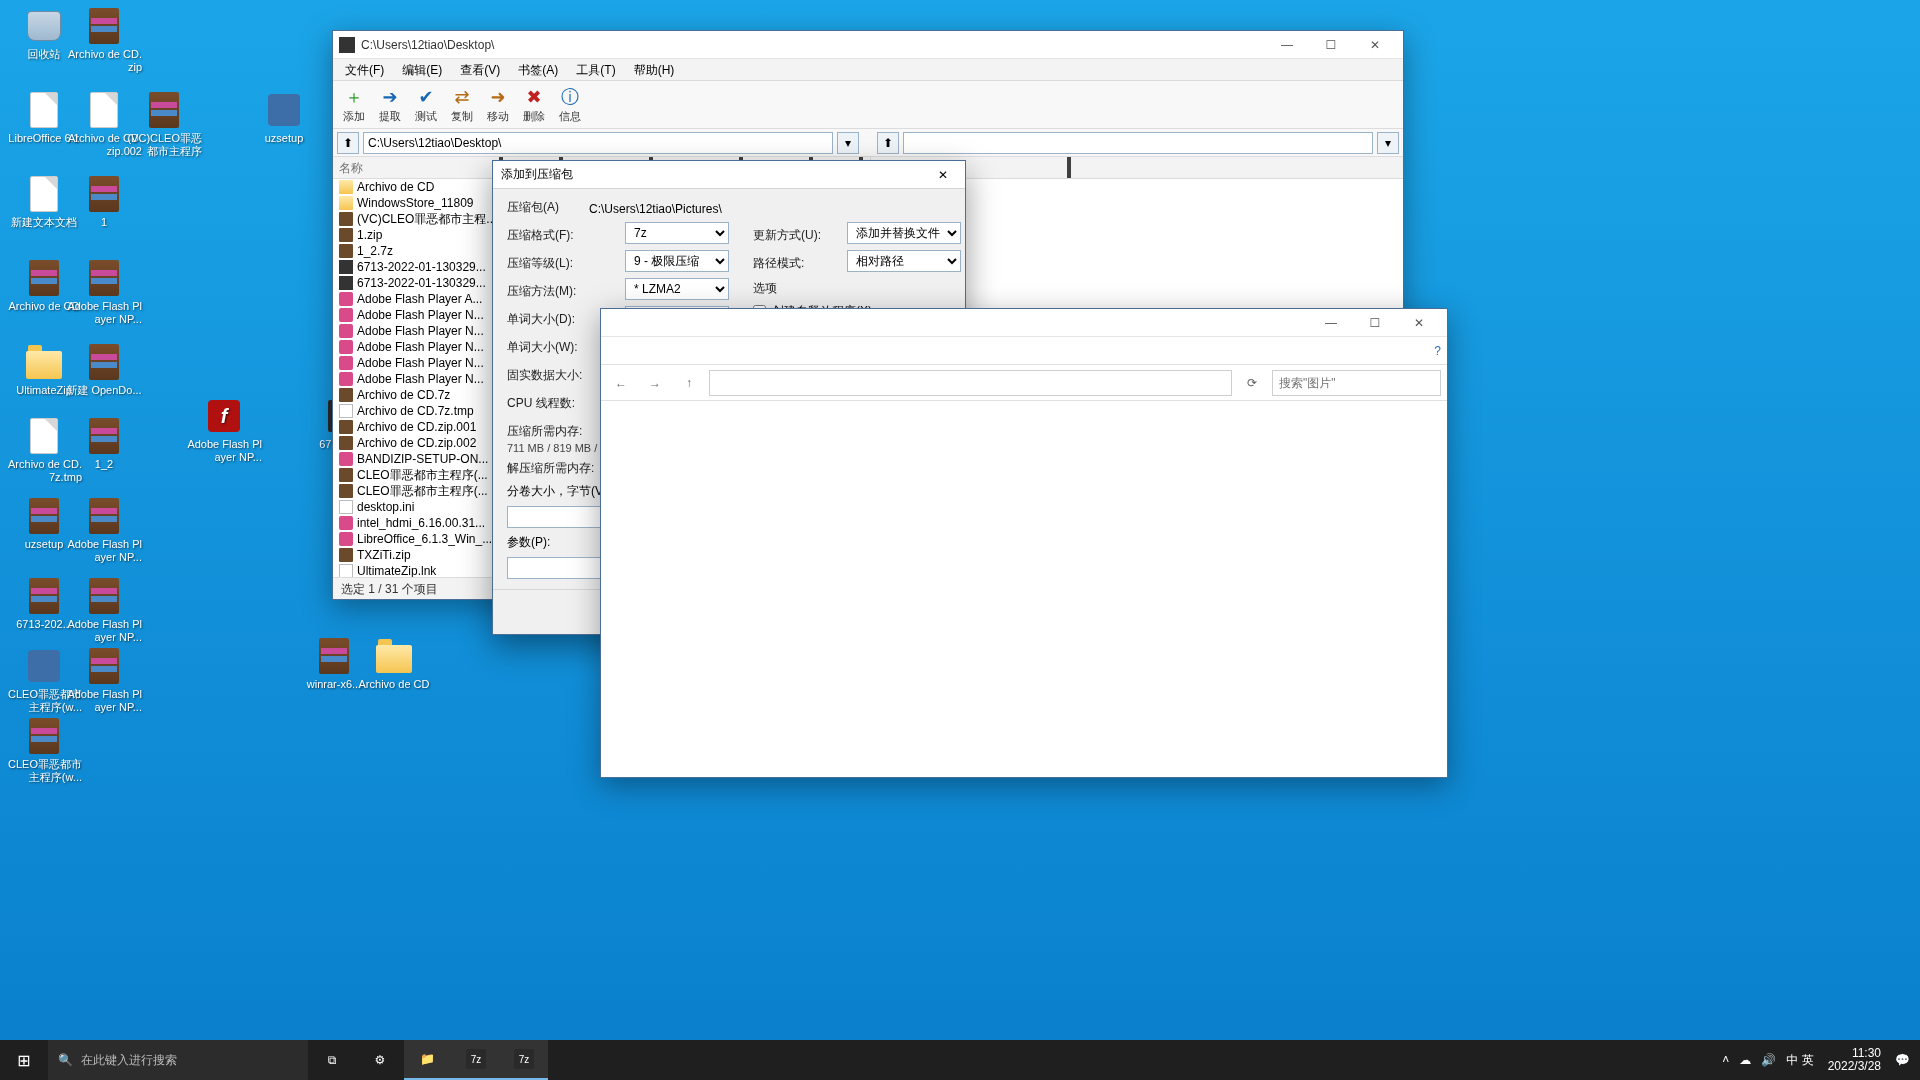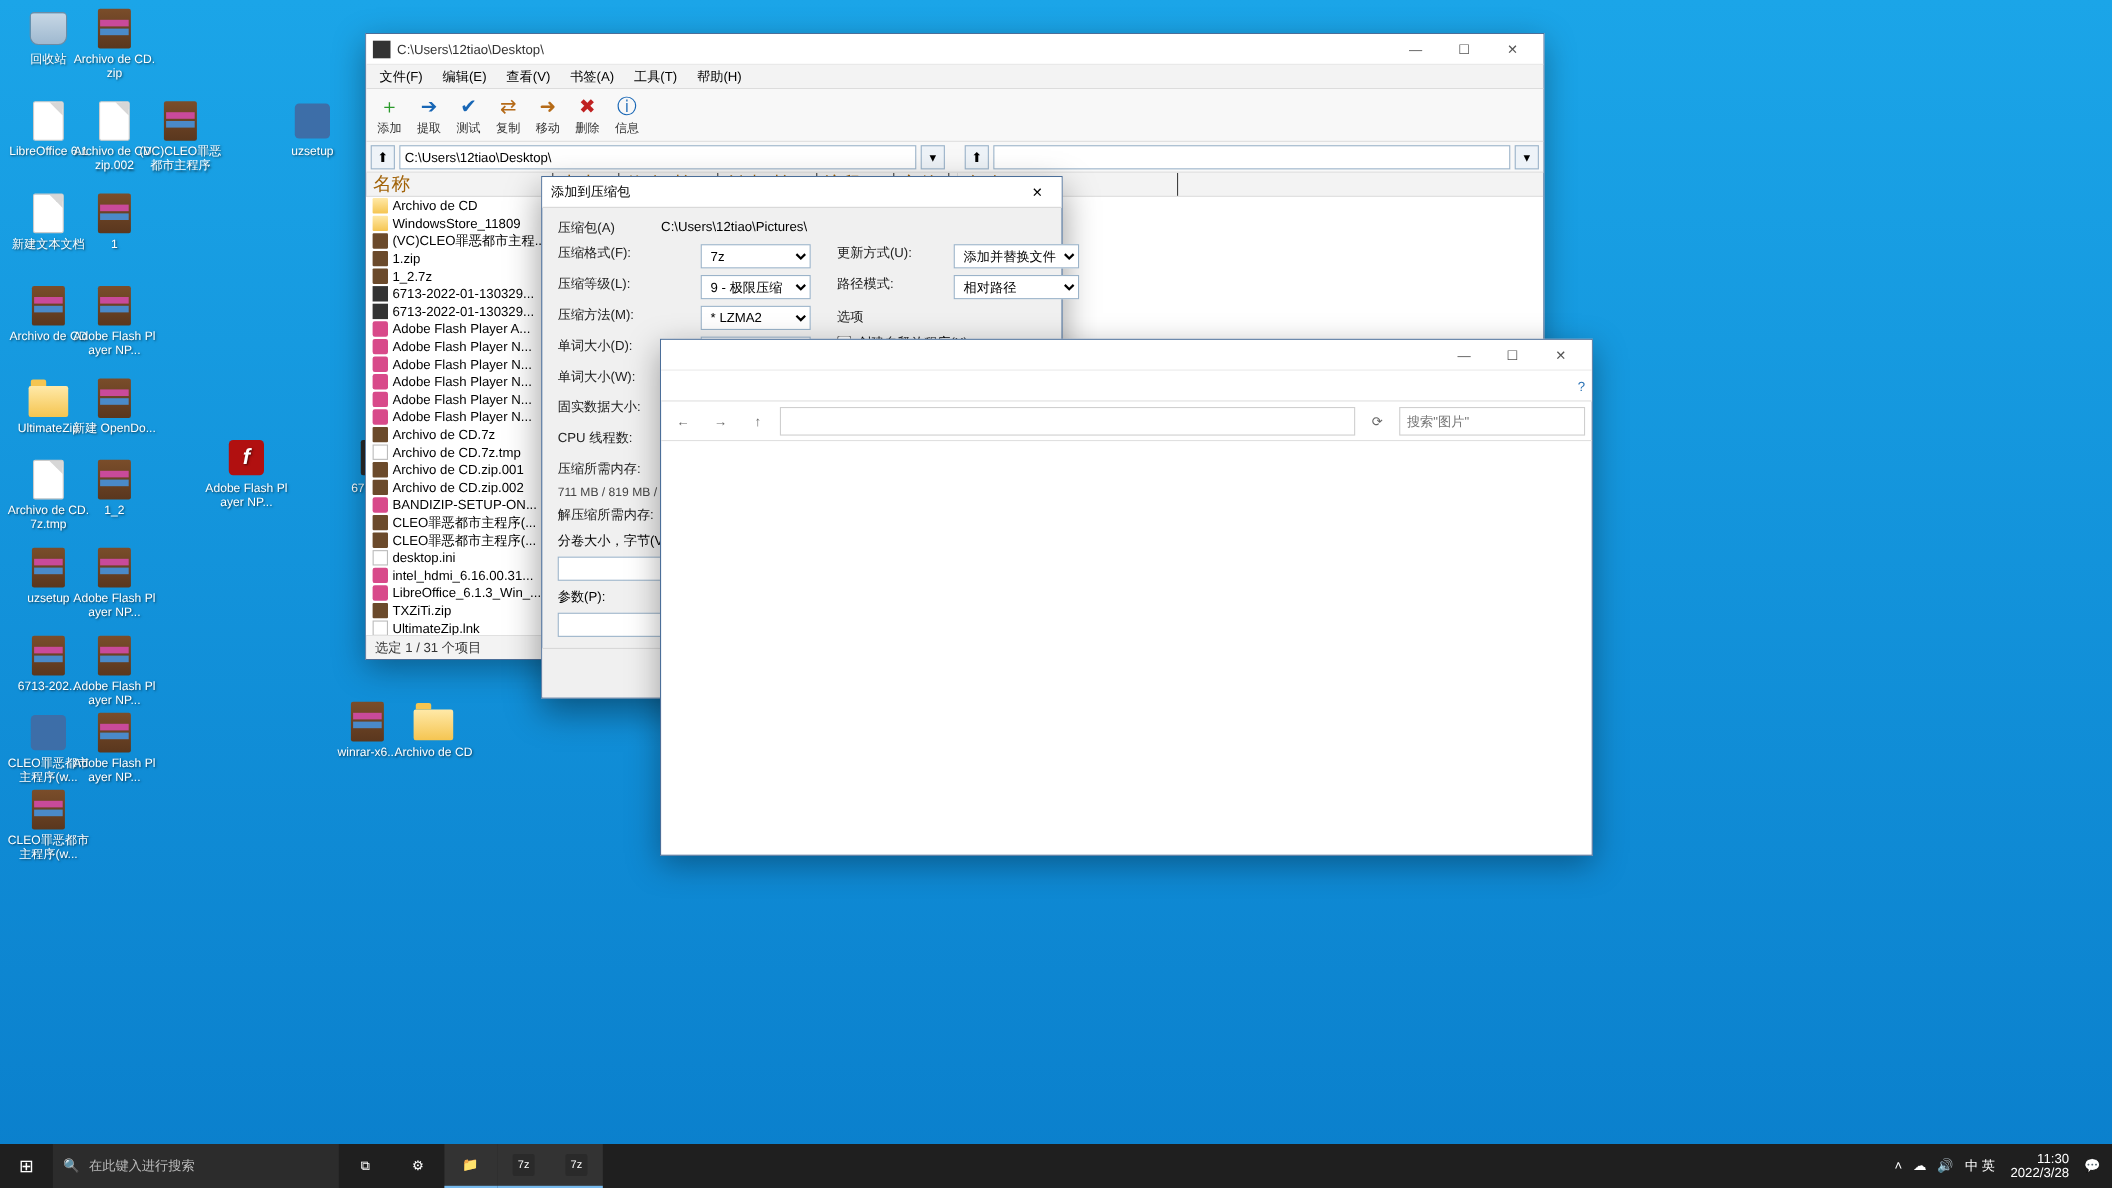--- a/index.html
+++ b/index.html
@@ -1,19 +1,19 @@
 <!DOCTYPE html>
 <html><head>
 <meta charset="utf-8">
 <style>
 *{margin:0;padding:0;box-sizing:border-box;font-family:"Microsoft YaHei","Segoe UI",Tahoma,sans-serif;font-size:12px;-webkit-user-select:none;user-select:none}
 html,body{width:1920px;height:1080px;overflow:hidden}
 body{background:linear-gradient(180deg,#1ba5e8 0%,#0a7fcc 100%);position:relative}
 
-.desktop-icon{position:absolute;width:76px;display:flex;flex-direction:column;align-items:center;gap:2px;color:#fff;text-align:center;text-shadow:1px 1px 2px rgba(0,0,0,.6);cursor:pointer}
+.desktop-icon{position:absolute;width:76px;display:flex;flex-direction:column;align-items:center;gap:2px;color:#fff;text-align:right;text-shadow:1px 1px 2px rgba(0,0,0,.6);cursor:pointer}
 .desktop-icon .ic{width:40px;height:40px;display:flex;align-items:center;justify-content:center}
 .desktop-icon span{font-size:11px;line-height:13px;word-break:break-all}
 
 .i-bin{width:34px;height:30px;background:linear-gradient(#c7d7e5,#9fb9d0);border-radius:4px 4px 8px 8px;border:1px solid #6d8ba4;position:relative}
 .i-rar{width:30px;height:36px;background:linear-gradient(#7a4d2a,#5a371e);border-radius:2px;position:relative}
 .i-rar:before{content:"";position:absolute;left:2px;right:2px;top:10px;height:6px;background:#c94a9a}
 .i-rar:after{content:"";position:absolute;left:2px;right:2px;top:18px;height:6px;background:#4a8ac9}
 .i-file{width:28px;height:36px;background:#fff;border:1px solid #ccc;border-radius:2px;position:relative}
 .i-file:before{content:"";position:absolute;right:0;top:0;border-width:6px;border-style:solid;border-color:#d7d7d7 #d7d7d7 transparent transparent}
 .i-folder{width:36px;height:28px;background:linear-gradient(#ffe9a8,#f5c551);border-radius:2px;position:relative;margin-top:6px}
@@ -33,37 +33,37 @@
 .tbtn{width:34px;display:flex;flex-direction:column;align-items:center;justify-content:center;gap:1px;cursor:pointer}
 .tbtn .g{width:22px;height:22px;display:flex;align-items:center;justify-content:center;font-size:18px}
 .tbtn .lab{font-size:11px;color:#333}
 .addrbar{height:28px;display:flex;align-items:center;gap:4px;padding:2px 4px;border-bottom:1px solid #dcdcdc;background:#f8f8f8}
 .addrbar input{flex:1;height:22px;border:1px solid #9bb3c9;padding:0 4px}
 .addrbar .abtn{width:22px;height:22px;border:1px solid #9bb3c9;background:#eef3f8;display:flex;align-items:center;justify-content:center;cursor:pointer}
 .panes{flex:1;display:flex;overflow:hidden}
 .pane{border-right:1px solid #dcdcdc;display:flex;flex-direction:column;overflow:hidden}
 .pane:last-child{border-right:none}
 .listhdr{height:22px;display:flex;background:#f3f3f3;border-bottom:1px solid #dcdcdc}
-.listhdr .col{border-right:1px solid #404040;padding:0 6px;line-height:22px;font-size:17px;color:#a16207}
+.listhdr .col{border-right:4px solid #404040;padding:0 6px;line-height:22px;font-size:12px;color:#737373}
 .filelist{flex:1;overflow:auto;background:#fff}
 .frow{height:16px;display:flex;align-items:center;padding:0 6px;gap:4px;font-size:12px}
 .mini{width:14px;height:14px;flex:none;display:inline-block}
 .mini.mfolder{background:linear-gradient(#ffe9a8,#f5c551);border-radius:1px}
 .mini.march{background:#6b4a2b;border-radius:1px}
 .mini.mexe{background:#d84a8a;border-radius:2px}
 .mini.mfile{background:#fff;border:1px solid #bbb}
 .mini.m7z{background:#333}
 .statusbar{height:22px;border-top:1px solid #dcdcdc;background:#f3f3f3;padding:0 8px;line-height:22px;font-size:12px;color:#333;display:flex;gap:40px}
 
 .dialog{position:absolute;background:#f0f0f0;border:1px solid #4b6e99;box-shadow:0 12px 30px rgba(0,0,0,.4)}
 .dlg-title{height:28px;background:#fff;display:flex;align-items:center;padding:0 8px;border-bottom:1px solid #d5d5d5}
 .dlg-title span{flex:1}
 .dlg-x{width:28px;text-align:center;cursor:pointer}
 .dlg-body{padding:10px 14px;display:flex;flex-direction:column;gap:6px}
-.dlg-row{display:flex;align-items:flex-start;gap:20px}
+.dlg-row{display:flex;align-items:flex-end;gap:8px}
 .lbl{width:110px;font-size:12px;color:#222}
 .dlg-body select,.dlg-body input[type=text],.dlg-body input[type=password]{height:22px;border:1px solid #9bb3c9;background:#fff;padding:0 4px;font-size:12px}
 .twocol{display:flex;gap:24px}
 .colA{width:230px;display:flex;flex-direction:column;gap:6px}
 .colB{flex:1;display:flex;flex-direction:column;gap:6px}
 .group-title{font-size:12px;color:#222;margin-top:2px}
 .chk{display:flex;align-items:center;gap:6px;font-size:12px}
 .dlg-btns{display:flex;justify-content:flex-end;gap:12px;padding:10px 14px;border-top:1px solid #d8d8d8;background:#f0f0f0}
 .dlg-btns button{width:80px;height:24px;border:1px solid #8a8a8a;background:#e9e9e9;cursor:pointer}
 .dlg-btns button.primary{border:1px solid #2a72b5;background:#eaf3fc}

